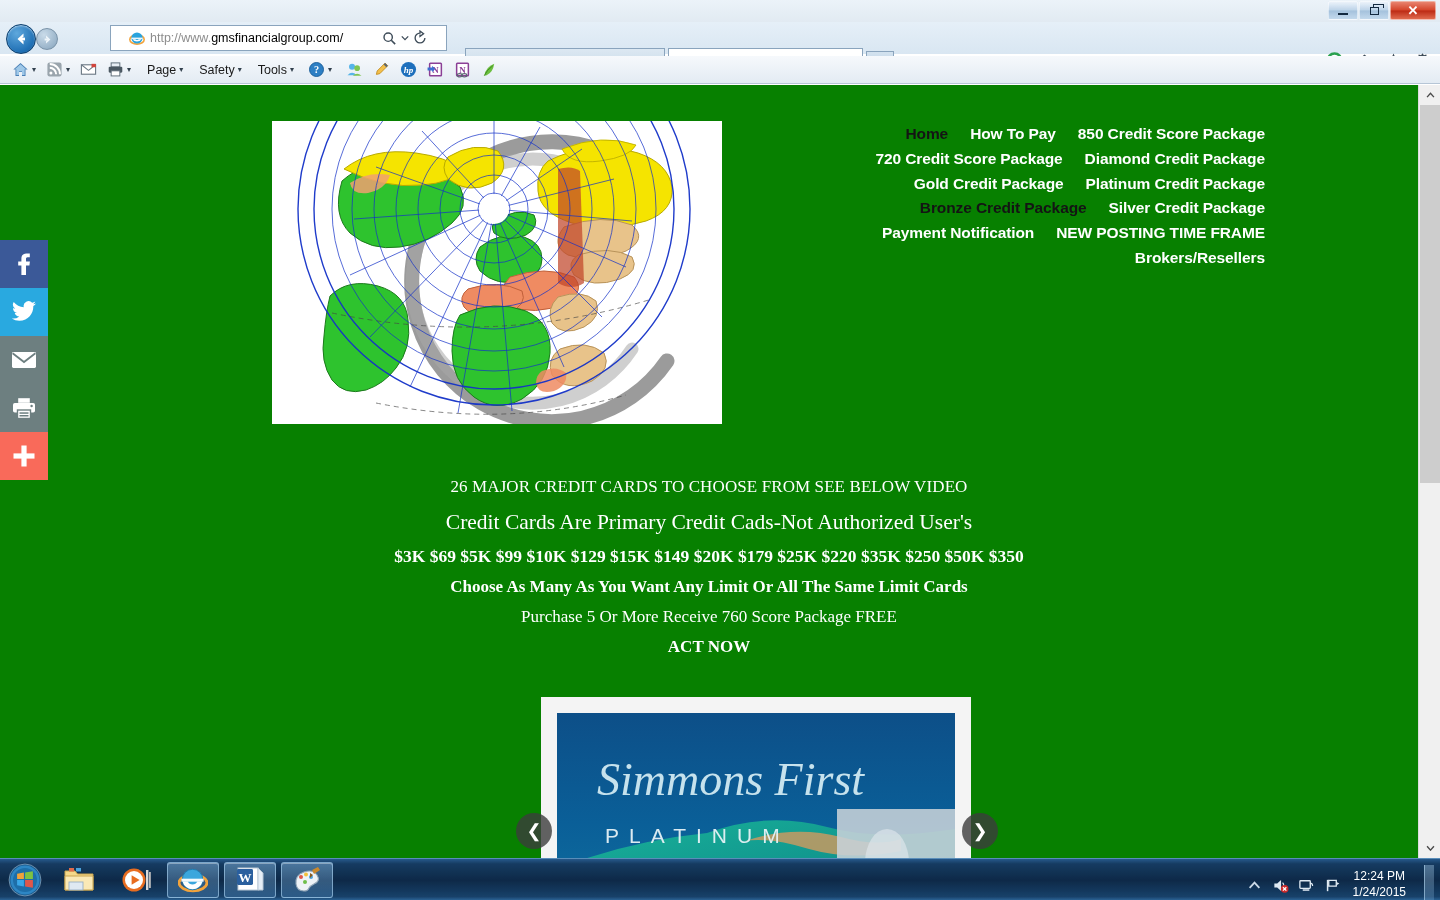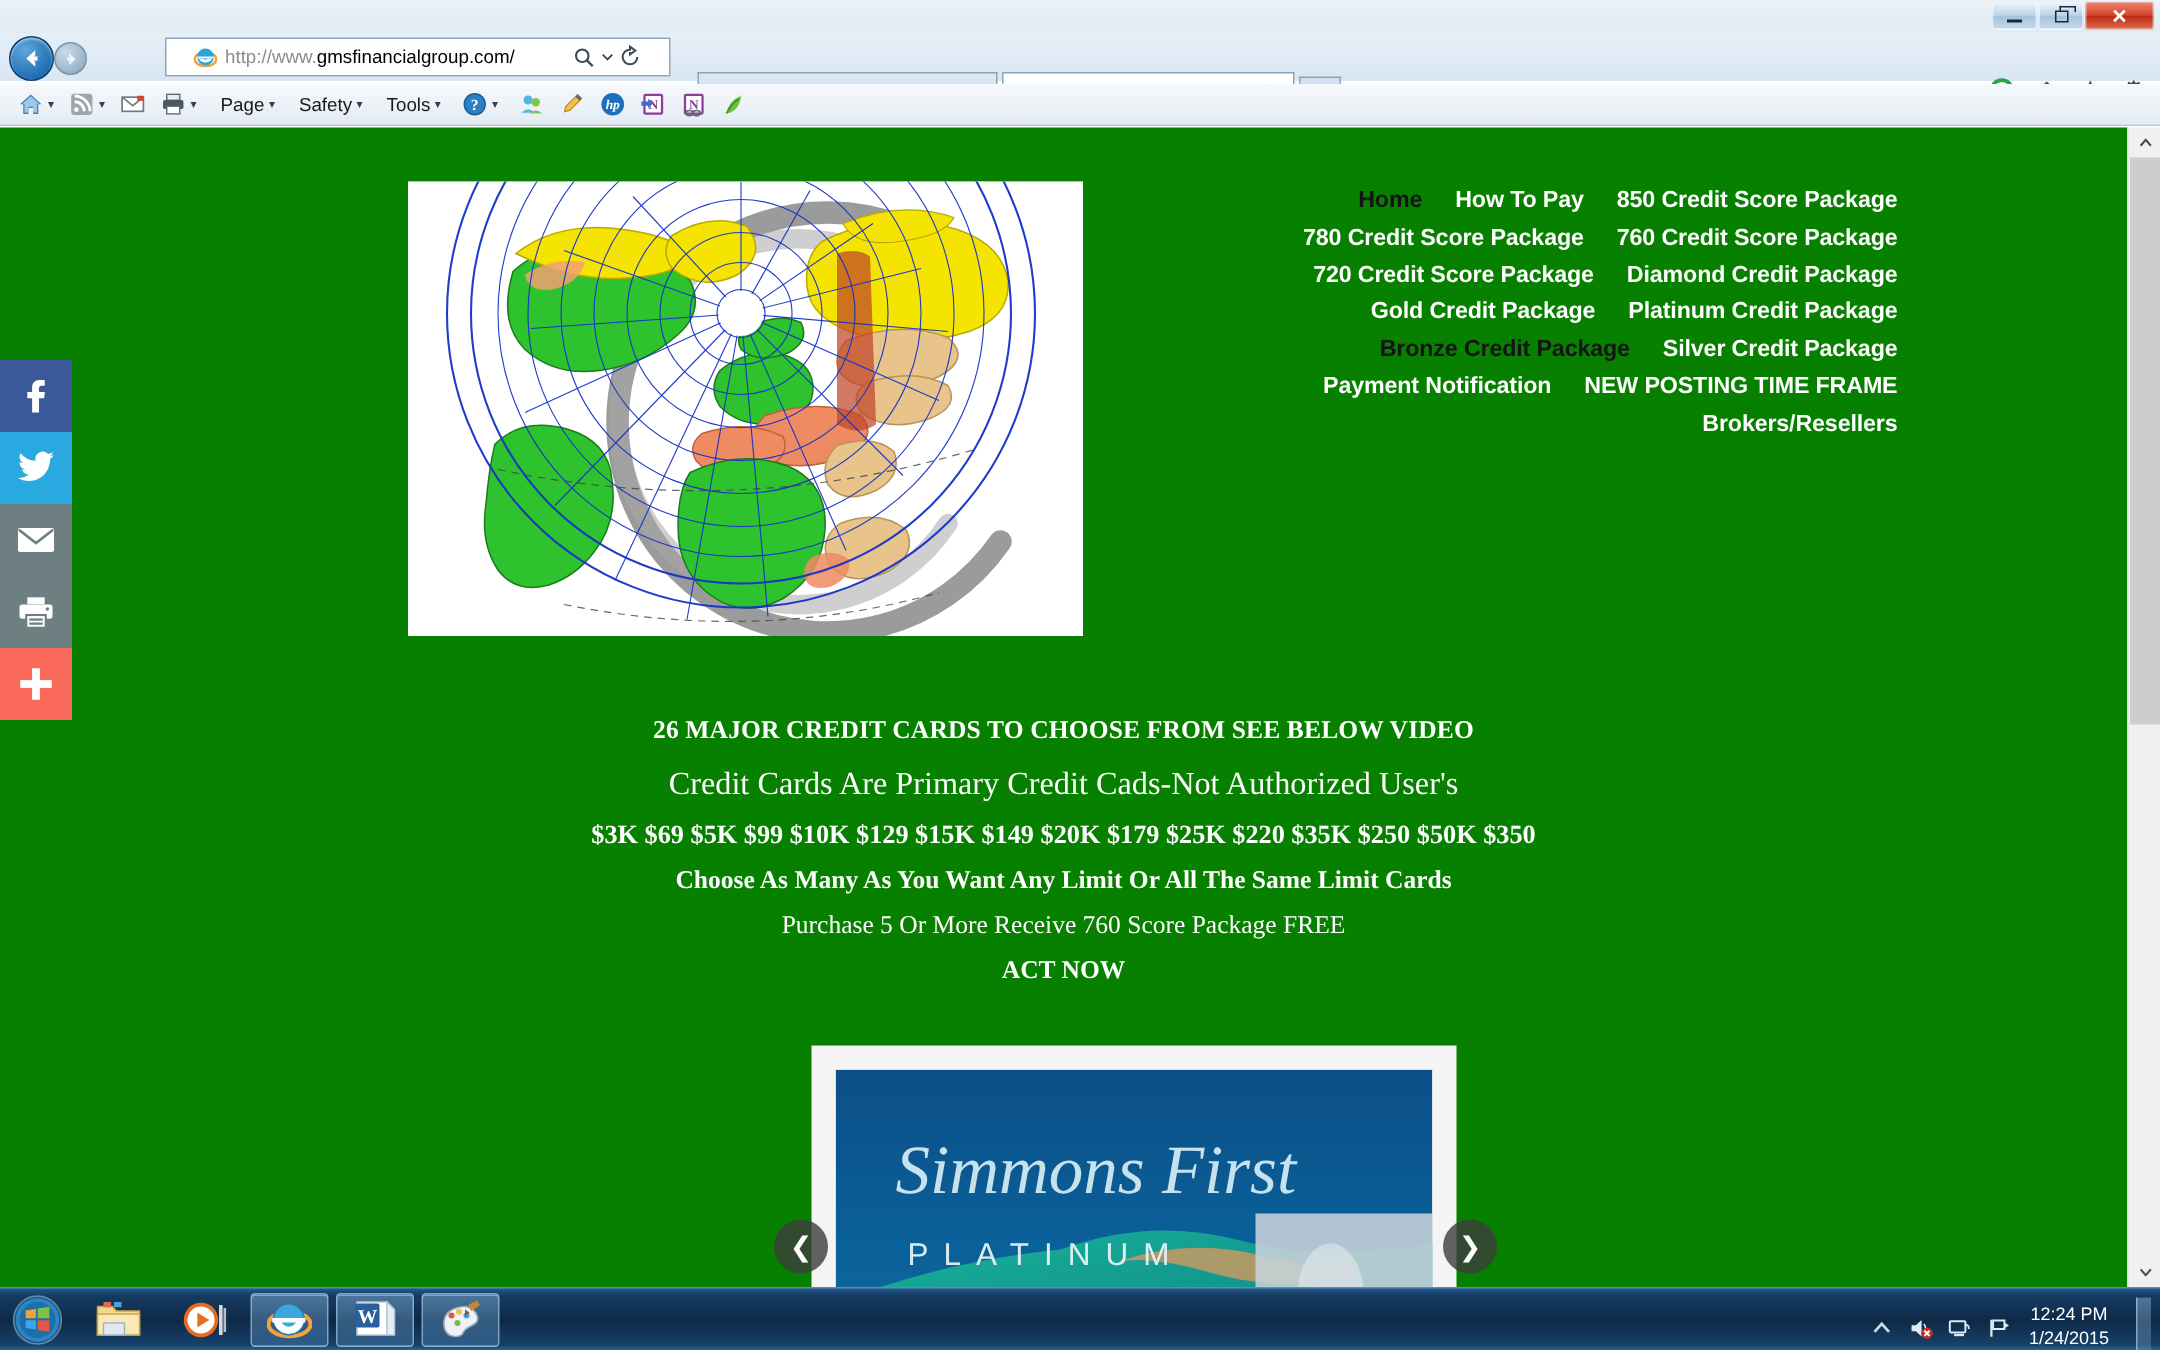--- a/index.html
+++ b/index.html
@@ -175,21 +175,21 @@
     font-family: "Liberation Sans", sans-serif; white-space: nowrap;
     letter-spacing: -0.1px;
   }
   .nav-link.visited { color: #141414; }
 
   
   .promo {
     position: absolute; left: 0; top: 392px; width: 1418px; text-align: center;
     font-family: "Liberation Serif", serif; color: #ffffff;
   }
-  .promo .l1 { font-size: 17px; font-weight: bold; letter-spacing: 0.1px; margin-bottom: 13px; }
+  .promo .l1 { font-size: 17px; font-weight: normal; letter-spacing: 0.1px; margin-bottom: 13px; }
   .promo .l2 { font-size: 21.5px; font-weight: normal; margin-bottom: 11px; }
   .promo .l3 { font-size: 17.5px; font-weight: bold; margin-bottom: 10px; }
   .promo .l4 { font-size: 17px; font-weight: bold; margin-bottom: 10px; }
   .promo .l5 { font-size: 17px; font-weight: normal; margin-bottom: 10px; }
   .promo .l6 { font-size: 17px; font-weight: bold; }
 
   
   .carousel {
     position: absolute; left: 541px; top: 612px; width: 430px; height: 175px;
     background: #f4f4f4; overflow: hidden;
@@ -569,24 +569,20 @@
       </svg>
     </div>
 
     <div class="site-nav">
       <div class="nav-line">
         <a class="nav-link visited">Home</a>
         <a class="nav-link">How To Pay</a>
         <a class="nav-link">850 Credit Score Package</a>
       </div>
       <div class="nav-line">
-        <a class="nav-link">780 Credit Score Package</a>
-        <a class="nav-link">760 Credit Score Package</a>
-      </div>
-      <div class="nav-line">
         <a class="nav-link">720 Credit Score Package</a>
         <a class="nav-link">Diamond Credit Package</a>
       </div>
       <div class="nav-line">
         <a class="nav-link">Gold Credit Package</a>
         <a class="nav-link">Platinum Credit Package</a>
       </div>
       <div class="nav-line">
         <a class="nav-link visited">Bronze Credit Package</a>
         <a class="nav-link">Silver Credit Package</a>

